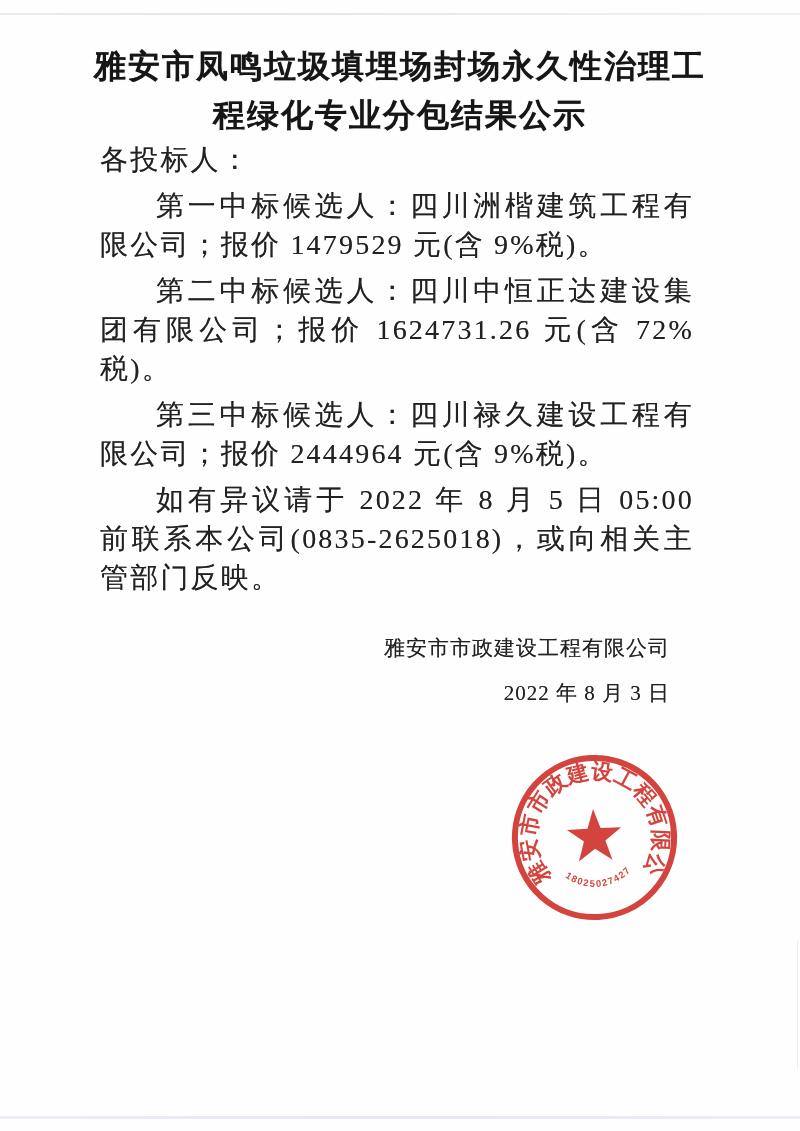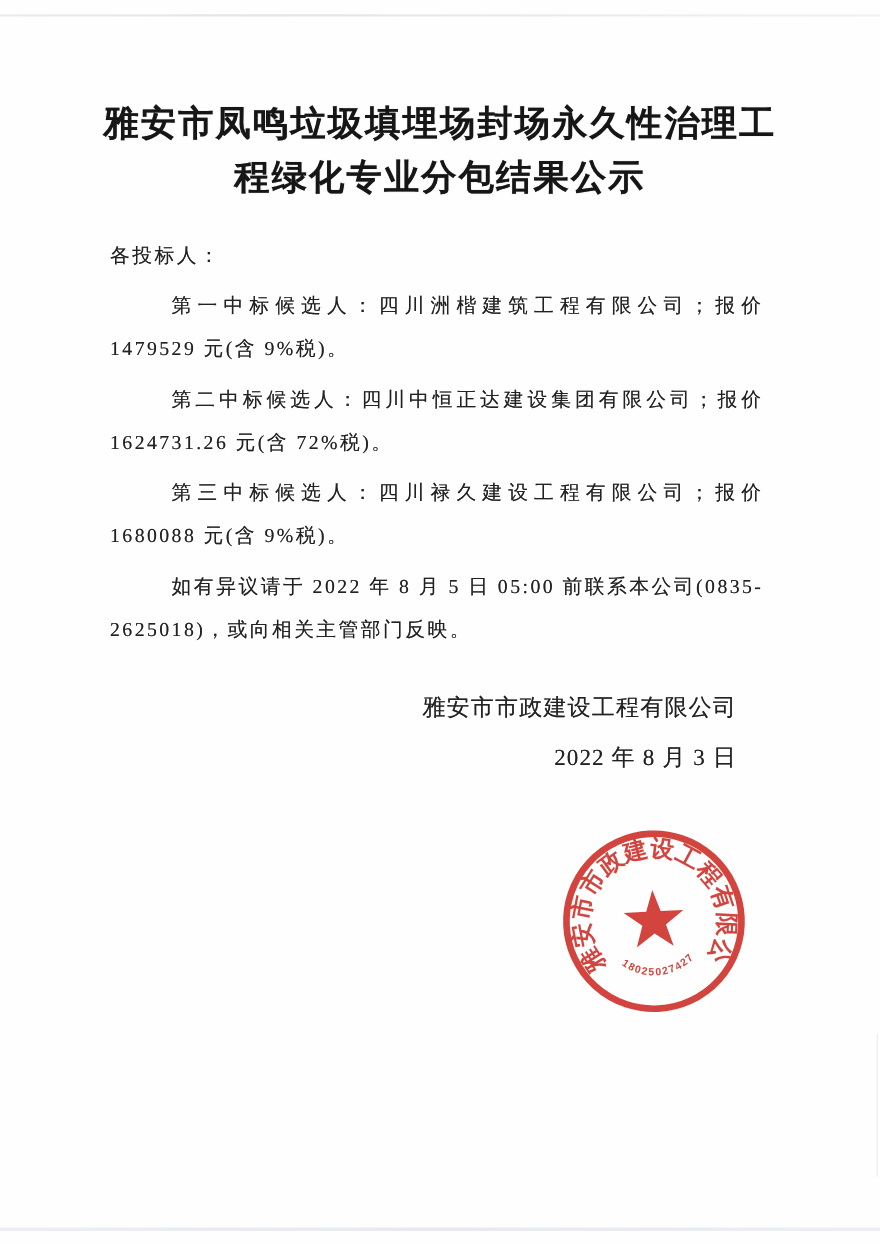--- a/index.html
+++ b/index.html
@@ -21,37 +21,36 @@
     position: absolute; left: 0; top: 1116px; width: 100%; height: 3px;
     background: linear-gradient(90deg, #eceef6 0%, #e6e8f2 50%, #eceef6 100%);
   }
   .scan-edge-right {
     position: absolute; right: 2px; top: 940px; width: 1px; height: 130px;
     background: #ededf2;
   }
   .doc-title {
     width: 620px;
     margin: 0 auto;
-    padding-top: 88px;
+    padding-top: 42px;
     font-size: 32px;
     line-height: 49px;
     font-weight: bold;
     letter-spacing: 2px;
     text-align: center;
     color: #161616;
     text-shadow: 0 0 0.7px rgba(0,0,0,0.6);
   }
   .doc-body {
     padding: 0 106px 0 100px;
-    font-size: 18px;
+    font-size: 28px;
     line-height: 39px;
     letter-spacing: 2.2px;
     text-align: justify;
     text-shadow: 0 0 0.6px rgba(0,0,0,0.5);
-    margin-top: 27px;
   }
   .salutation { margin: 8px 0 0 0; }
   .doc-body p { margin: 0 0 7px 0; }
   .doc-body p.indent { text-indent: 56px; }
   .signature-block {
     margin-top: 29px;
     padding-right: 130px;
     text-align: right;
     font-size: 21px;
     line-height: 45px;
@@ -77,21 +76,21 @@
 <div class="page">
 
   <div class="scan-edge-top"></div>
 
   <div class="doc-title">雅安市凤鸣垃圾填埋场封场永久性治理工程绿化专业分包结果公示</div>
 
   <div class="doc-body">
     <p class="salutation">各投标人：</p>
     <p class="indent">第一中标候选人：四川洲楷建筑工程有限公司；报价 1479529 元(含 9%税)。</p>
     <p class="indent">第二中标候选人：四川中恒正达建设集团有限公司；报价 1624731.26 元(含 72%税)。</p>
-    <p class="indent">第三中标候选人：四川禄久建设工程有限公司；报价 1680088 元(含 9%税)。</p>
+    <p class="indent">第三中标候选人：四川禄久建设工程有限公司；报价 2444964 元(含 9%税)。</p>
     <p class="indent">如有异议请于 2022 年 8 月 5 日 05:00 前联系本公司(0835-2625018)，或向相关主管部门反映。</p>
   </div>
 
   <div class="signature-block">
     <div>雅安市市政建设工程有限公司</div>
     <div>2022 年 8 月 3 日</div>
   </div>
 
   <svg class="company-seal" viewBox="0 0 200 200" aria-hidden="true">
     <defs>

